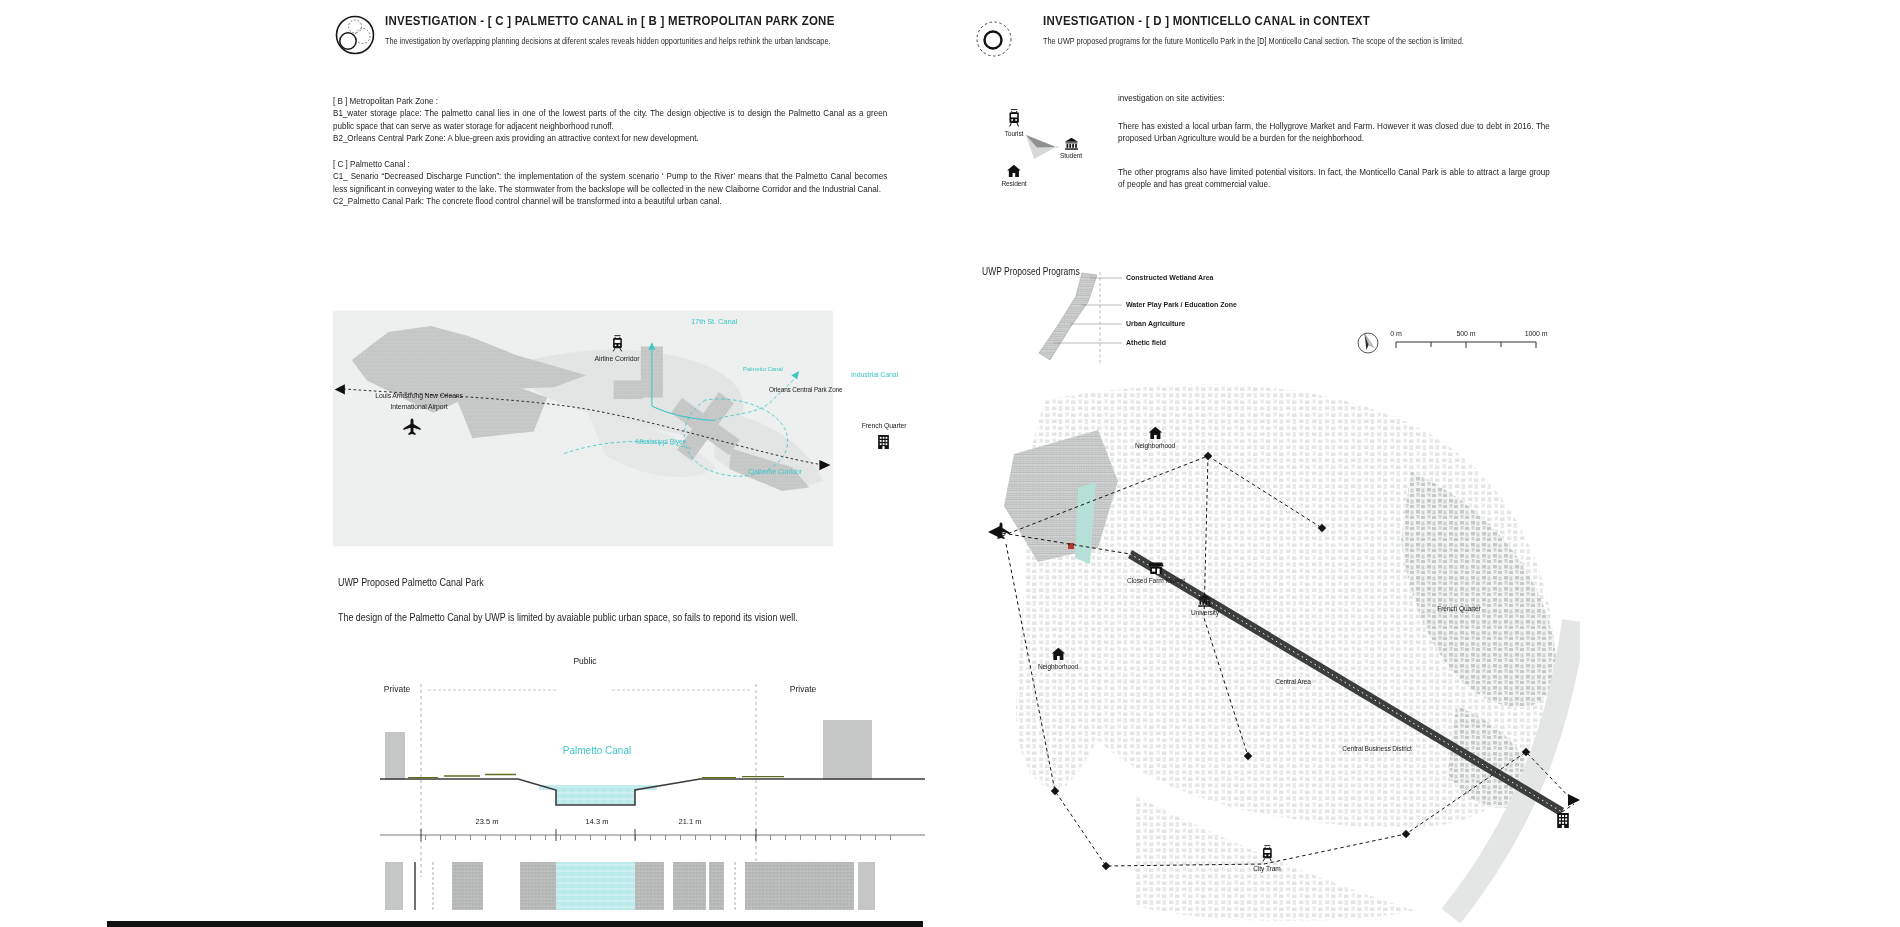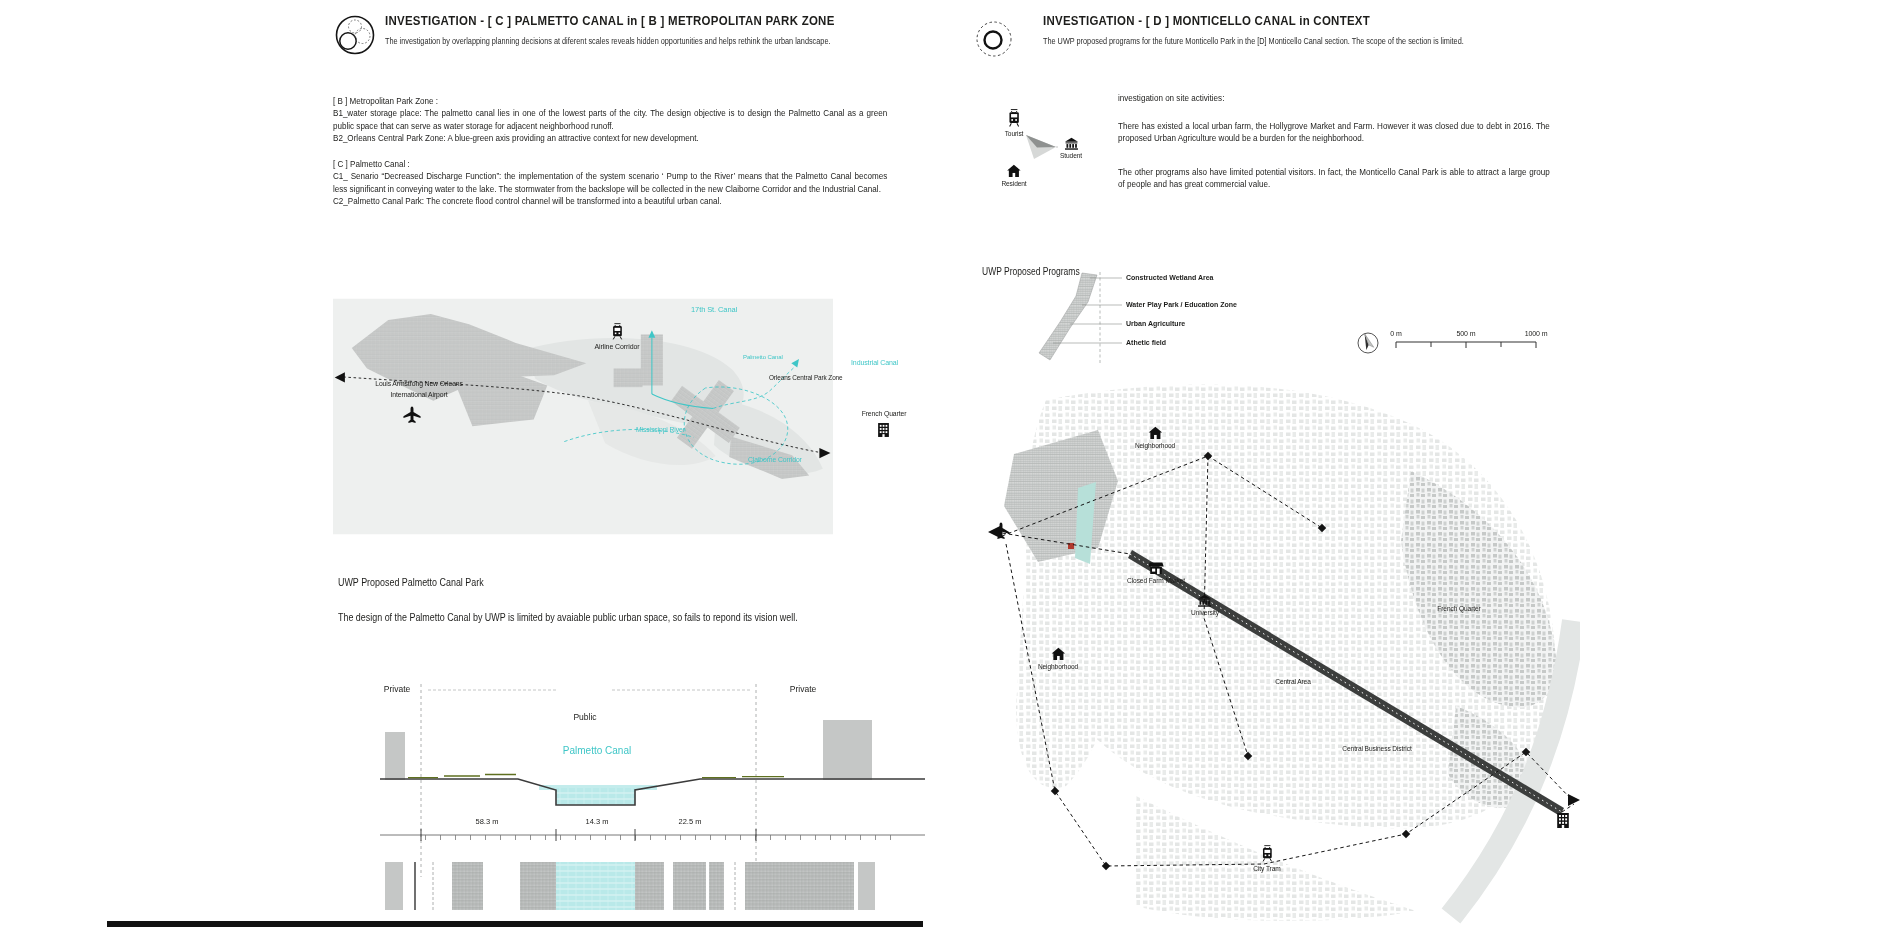--- a/index.html
+++ b/index.html
@@ -12,21 +12,21 @@
   .body-text{font-size:9.5px;line-height:1.31;text-align:justify;color:#1d1d1b}
   .h-med{font-size:10.5px;white-space:nowrap;color:#1d1d1b}
   .maplbl{position:absolute;font-size:6.8px;letter-spacing:-.1px;white-space:nowrap;color:#1d1d1b}
   .center{transform:translateX(-50%);text-align:center}
   .cyan{color:#3fc6c7}
   .stack{position:absolute;display:flex;flex-direction:column;align-items:center;gap:2px;transform:translateX(-50%)}
   .stack .cap{font-size:6.6px;white-space:nowrap;letter-spacing:-.1px}
   .legendlbl{position:absolute;font-size:7px;font-weight:700;white-space:nowrap}
   .zonelbl{position:absolute;font-size:8.5px;white-space:nowrap;transform:translateX(-50%)}
   .dimlbl{position:absolute;font-size:7.5px;white-space:nowrap;transform:translateX(-50%)}
-  .map-left-box{position:absolute;left:333px;top:278px;width:500px;height:277px}
+  .map-left-box{position:absolute;left:333px;top:290px;width:500px;height:277px}
   .map-right-box{position:absolute;left:986px;top:366px;width:594px;height:561px}
   .bottom-bar{position:absolute;left:107px;top:921px;width:816px;height:6px;background:#111}
 </style>
 </head>
 <body>
 
 <svg width="0" height="0" style="position:absolute">
  <defs>
   <pattern id="hgrid" width="4.5" height="4.5" patternUnits="userSpaceOnUse">
    <rect width="4.5" height="4.5" fill="#d9dbda"></rect>
@@ -203,26 +203,26 @@
     <rect x="176" y="180" width="79" height="48" fill="url(#cyangrid)"></rect>
     <rect x="255" y="180" width="29" height="48" fill="url(#xhatch)"></rect>
     <rect x="293" y="180" width="33" height="48" fill="url(#xhatch)"></rect>
     <rect x="329" y="180" width="15" height="48" fill="url(#xhatch)"></rect>
     <path d="M355,180 V228" stroke="#9a9d9c" stroke-width=".8" stroke-dasharray="3 2"></path>
     <rect x="365" y="180" width="109" height="48" fill="url(#xhatch)"></rect>
     <rect x="478" y="180" width="17" height="48" fill="#c5c7c6"></rect>
   </g>
 </svg>
 <div class="zonelbl" style="left:397px;top:684px">Private</div>
-<div class="zonelbl" style="left:585px;top:712px">Public</div>
+<div class="zonelbl" style="left:585px;top:656px">Public</div>
 <div class="zonelbl" style="left:803px;top:684px">Private</div>
 <div class="zonelbl cyan" style="left:597px;top:745px;font-size:10px">Palmetto Canal</div>
-<div class="dimlbl" style="left:487px;top:817px">58.3 m</div>
+<div class="dimlbl" style="left:487px;top:817px">23.5 m</div>
 <div class="dimlbl" style="left:597px;top:817px">14.3 m</div>
-<div class="dimlbl" style="left:690px;top:817px">22.5 m</div>
+<div class="dimlbl" style="left:690px;top:817px">21.1 m</div>
 
 <svg class="abs" style="left:974px;top:19px;width:40px;height:40px" viewBox="0 0 40 40">
   <circle cx="20" cy="20" r="17" fill="none" stroke="#444" stroke-width="1" stroke-dasharray="2.5 2.5"></circle>
   <circle cx="19" cy="21" r="8.5" fill="none" stroke="#111" stroke-width="2.4"></circle>
 </svg>
 <div class="abs title cond" style="left:1043px;top:13px">INVESTIGATION - [ D ] MONTICELLO CANAL in CONTEXT</div>
 <div class="abs subtitle cond" style="left:1043px;top:36px">The UWP proposed programs for the future Monticello Park in the [D] Monticello Canal section. The scope of the section is limited.</div>
 
 <div class="stack" style="left:1014px;top:108px">
   <svg style="width:15px;height:20px" viewBox="0 0 16 20">

